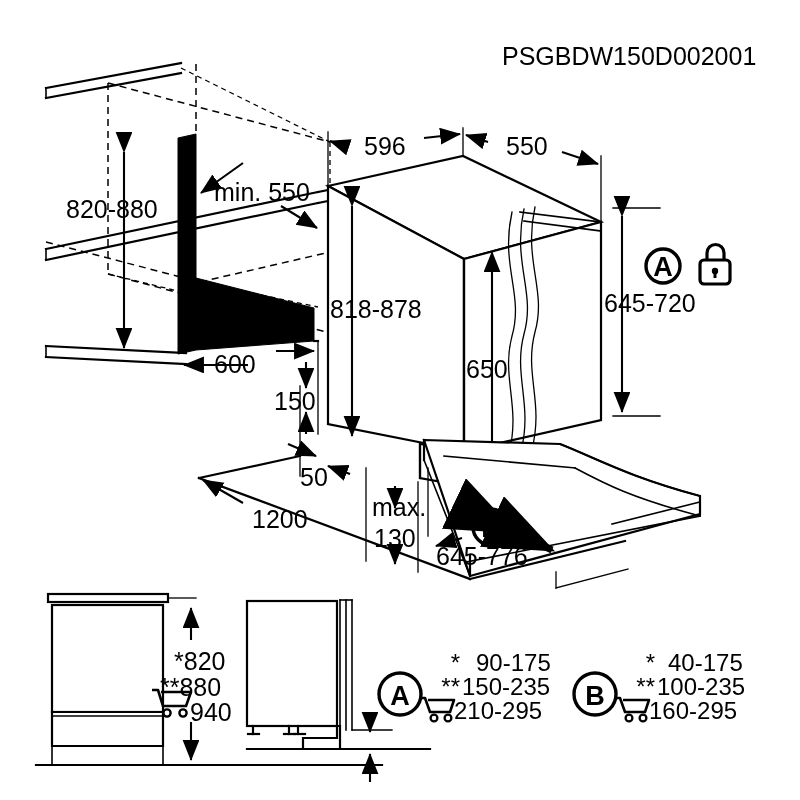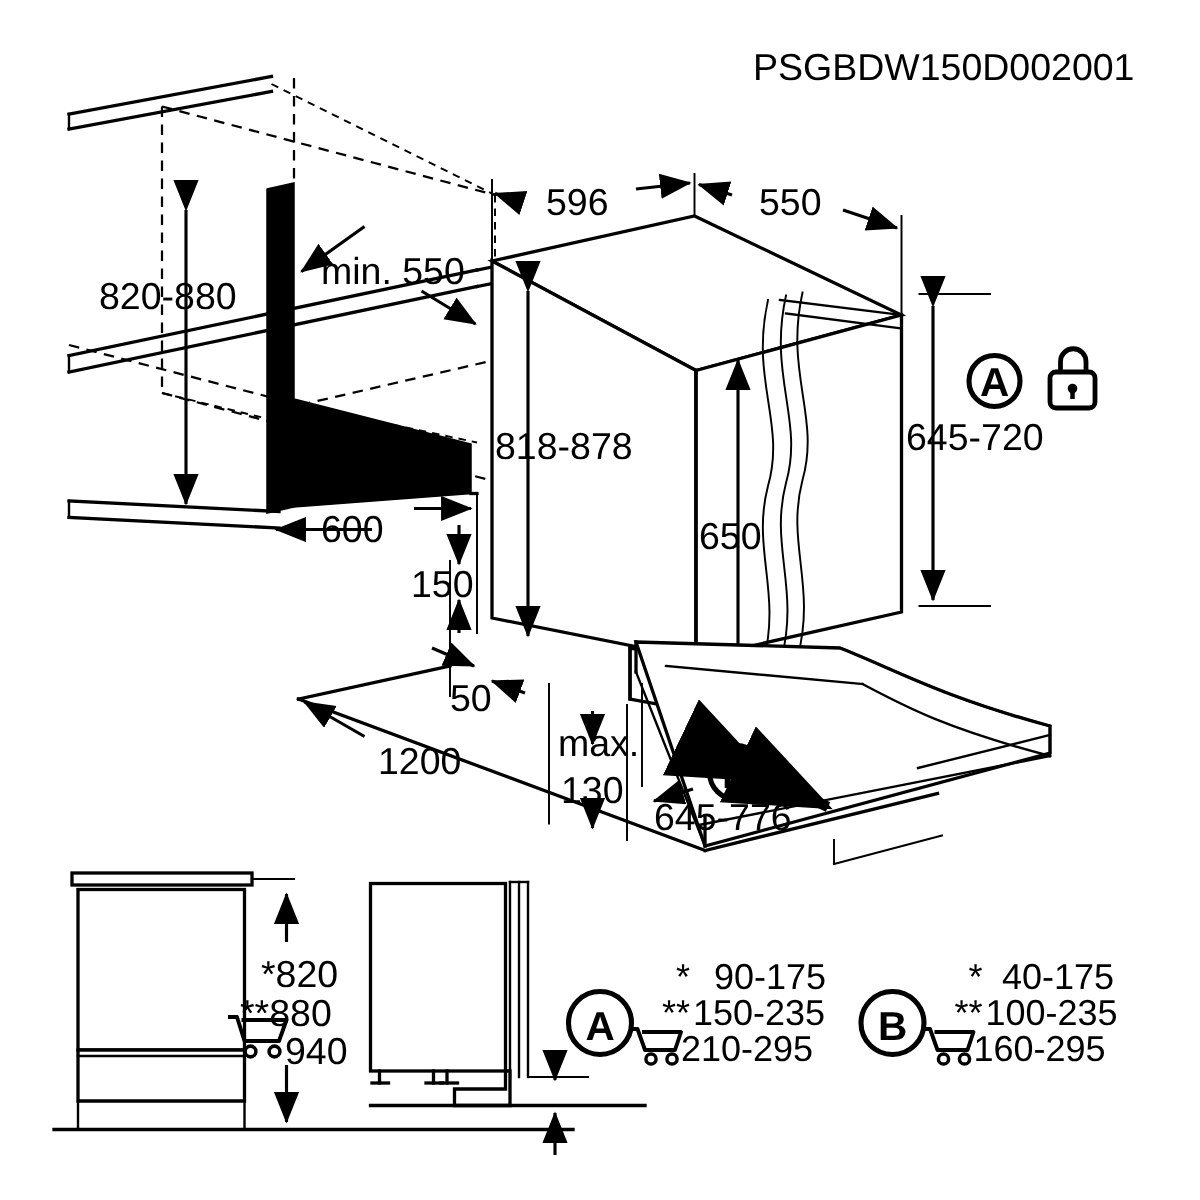--- a/index.html
+++ b/index.html
@@ -10,21 +10,21 @@
   body {
     width: 800px;
     height: 800px;
     font-family: "Liberation Sans", sans-serif;
     color: #000000;
     overflow: hidden;
     position: relative;
   }
   #sheet {
     position: absolute;
-    left: 0; top: 4px;
+    left: 0; top: 16px;
     width: 800px;
     height: 664px;
   }
   svg.drawing {
     position: absolute;
     left: 0; top: 0;
     width: 800px;
     height: 800px;
     display: block;
   }

